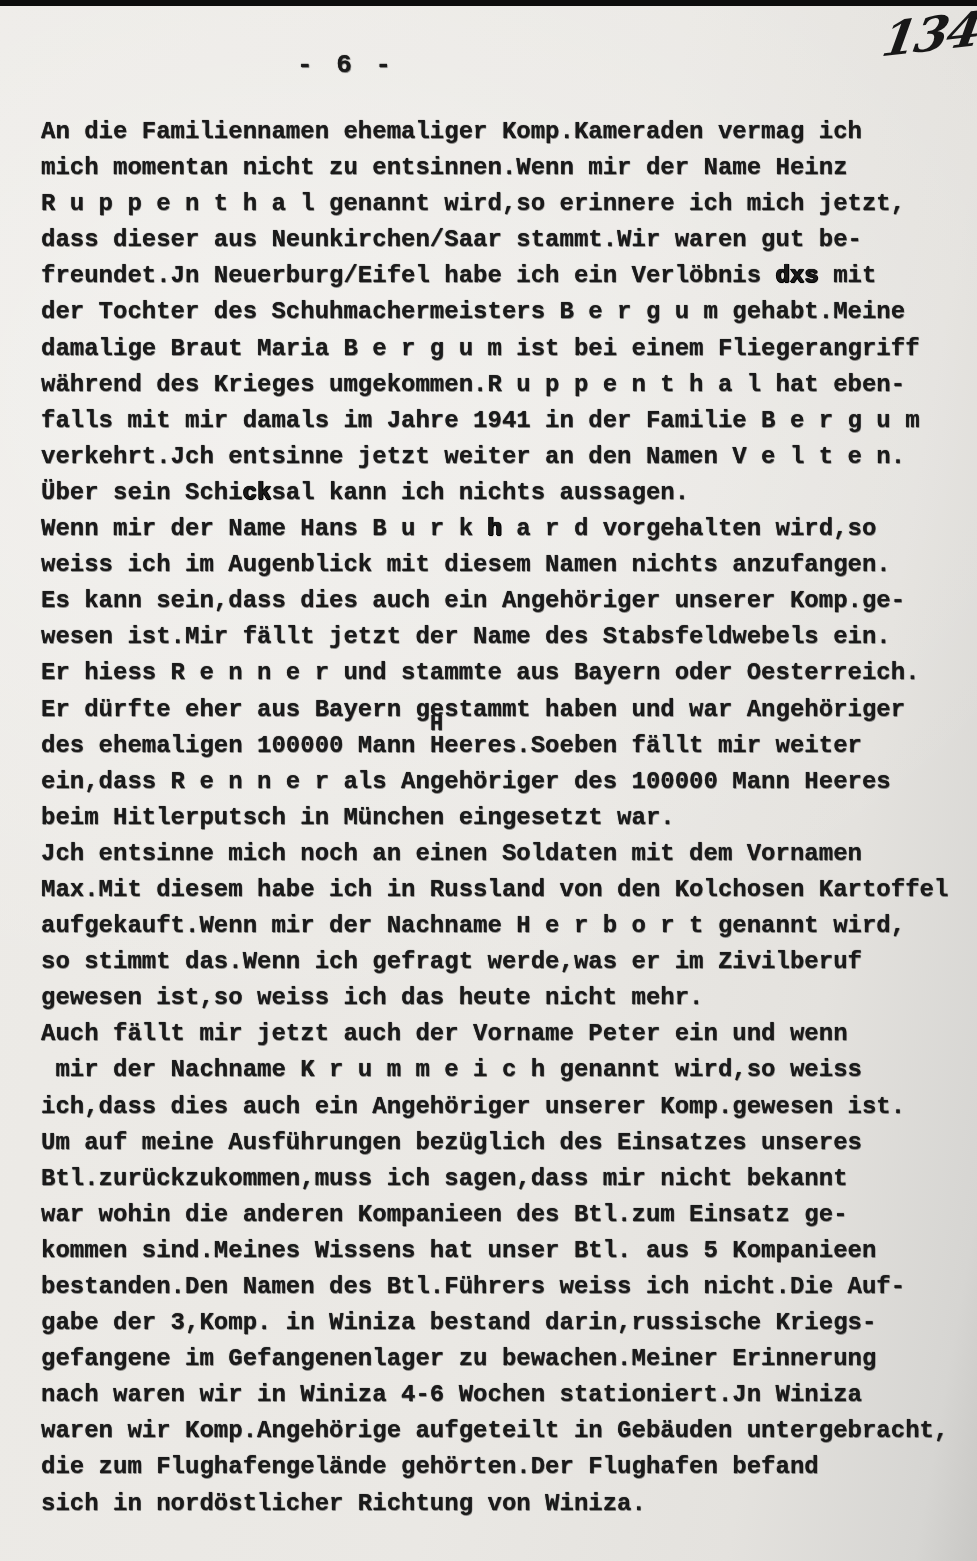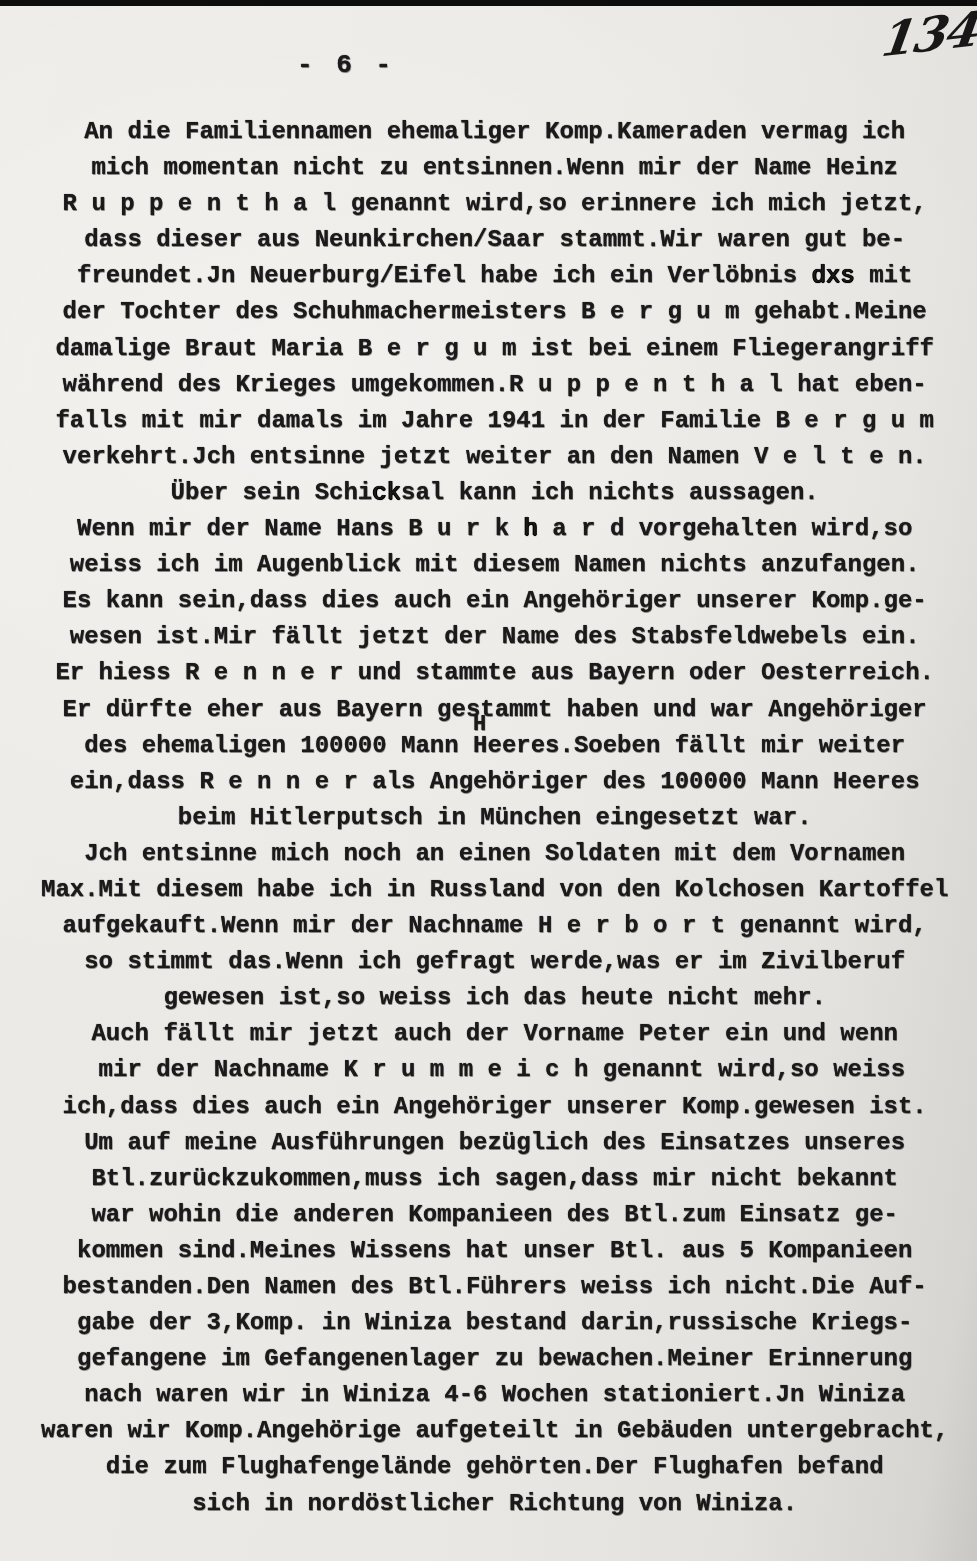--- a/index.html
+++ b/index.html
@@ -30,27 +30,26 @@
     transform:skewX(-16deg) rotate(-7deg);
     letter-spacing:-2px;
   }
   .body-text{
     position:absolute;left:41px;top:114px;
     font-size:24px;font-weight:bold;
     color:#1a1a1a;
     line-height:36.1px;
     white-space:pre;
     text-shadow:0 0 1px rgba(26,26,26,0.75), 0.5px 0.5px 0.6px rgba(40,40,40,0.45);
-    text-align:center;
   }
   .para{display:block;}
   .para + .para{}
   .tline{display:block;height:36.1px;}
   .overstrike{
-    font-weight:400;
+    font-weight:700;
     text-shadow:0 0 1px #000, 0.9px 0 #000, -0.9px 0 #000, 0 0.9px #000, 0.5px 0.5px 1px #111;
   }
   .overtype-above{
     display:inline-block;width:0;overflow:visible;
     transform:translateY(-22px);
     font-size:22px;
   }
 </style>
 </head>
 <body>

